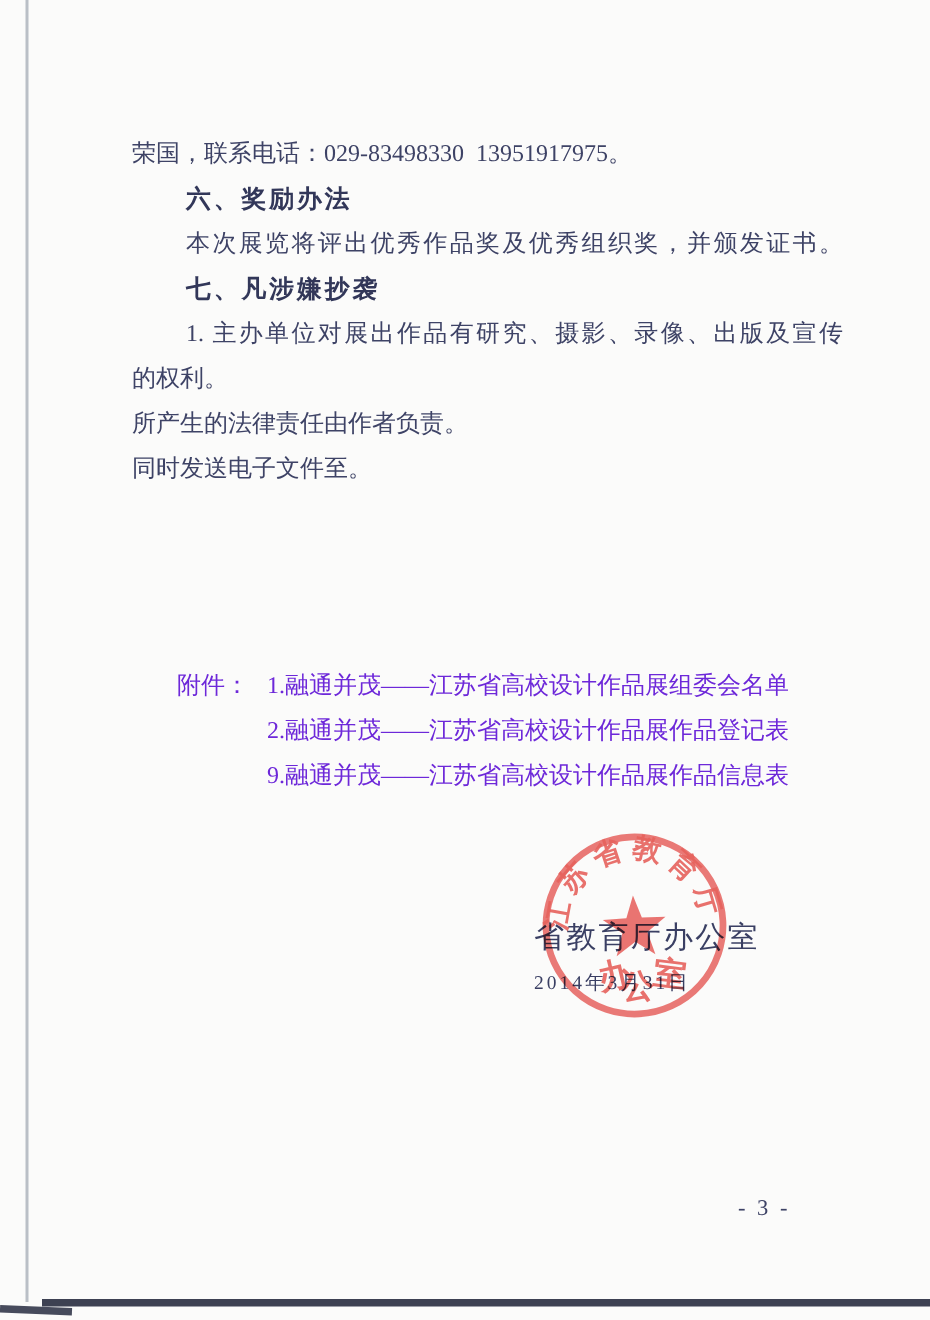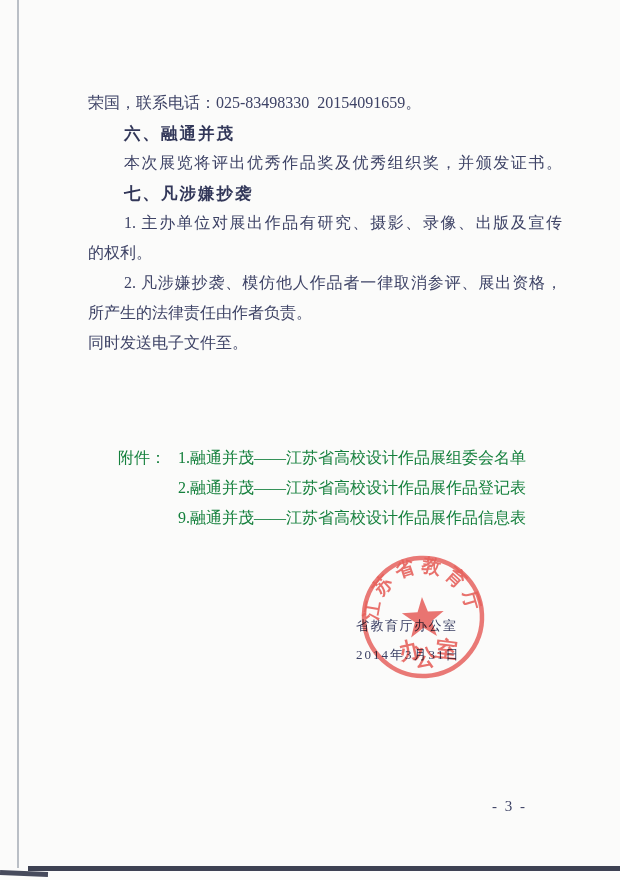--- a/index.html
+++ b/index.html
@@ -22,31 +22,31 @@
   }
   .line.full{text-align-last:justify;}
   .line.indent{text-indent:36px;}
   .line.heading{
     font-family:"Liberation Sans",sans-serif;font-weight:700;
     color:#323759;letter-spacing:2px;font-size:16.5px;
   }
 
   .attachments{
     position:absolute;left:118px;top:443px;display:flex;
-    font-size:16px;color:#15803d;
+    font-size:16px;color:#6d28d9;
   }
   .att-label{height:30px;line-height:30px;flex:0 0 auto;white-space:pre;}
   .att-items{margin-left:12px;}
   .att-items .line{width:392px;}
 
   .signature{
     position:absolute;left:356px;top:611px;
     color:#3a3f63;
   }
-  .sig-org{font-size:13px;letter-spacing:1.5px;height:29px;line-height:29px;white-space:pre;}
+  .sig-org{font-size:20px;letter-spacing:1.5px;height:29px;line-height:29px;white-space:pre;}
   .sig-date{font-size:13px;letter-spacing:2px;height:29px;line-height:29px;white-space:pre;}
 
   .seal{
     position:absolute;left:348px;top:542px;width:150px;height:150px;
     mix-blend-mode:multiply;opacity:.9;
     transform:rotate(-3deg);
   }
 
   .page-number{
     position:absolute;left:492px;top:798px;
@@ -54,27 +54,26 @@
   }
 </style>
 </head>
 <body>
 
 <div class="scan-edge-left"></div>
 <div class="scan-edge-bottom"></div>
 <div class="scan-edge-bottom-left"></div>
 
 <div class="text-block">
-  <div class="line">荣国，联系电话：025-83498330  20154091659。</div>
-  <div class="line heading indent">六、融通并茂</div>
+  <div class="line">荣国，联系电话：029-83498330  13951917975。</div>
+  <div class="line heading indent">六、奖励办法</div>
   <div class="line indent full">本次展览将评出优秀作品奖及优秀组织奖，并颁发证书。</div>
   <div class="line heading indent">七、凡涉嫌抄袭</div>
   <div class="line indent full">1. 主办单位对展出作品有研究、摄影、录像、出版及宣传</div>
   <div class="line">的权利。</div>
-  <div class="line indent full">2. 凡涉嫌抄袭、模仿他人作品者一律取消参评、展出资格，</div>
   <div class="line">所产生的法律责任由作者负责。</div>
   <div class="line">同时发送电子文件至。</div>
 </div>
 
 <div class="attachments">
   <span class="att-label">附件：</span>
   <div class="att-items">
     <div class="line">1.融通并茂——江苏省高校设计作品展组委会名单</div>
     <div class="line">2.融通并茂——江苏省高校设计作品展作品登记表</div>
     <div class="line">9.融通并茂——江苏省高校设计作品展作品信息表</div>

